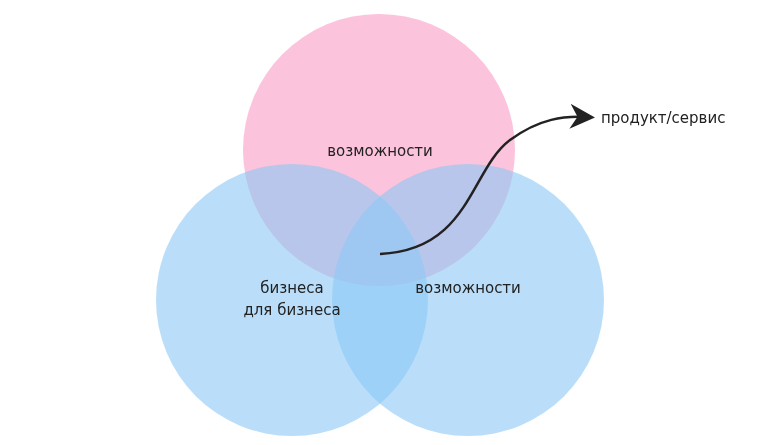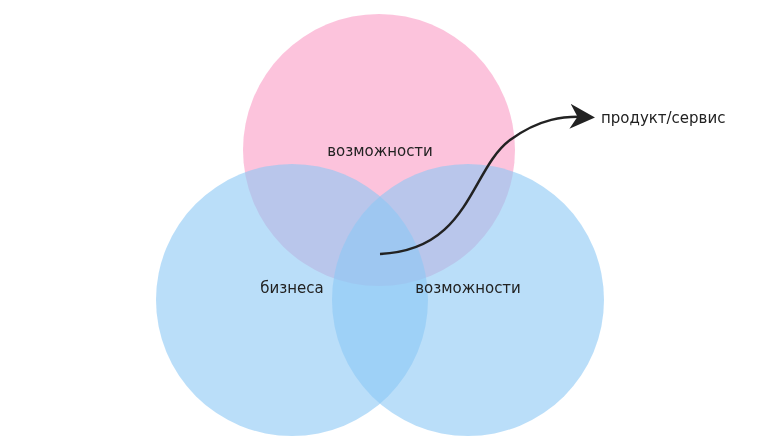--- a/index.html
+++ b/index.html
@@ -18,17 +18,18 @@
   </defs>
   <circle cx="379" cy="150" r="136" fill="#fbb9d6" opacity="0.85"></circle>
   <circle cx="292" cy="300" r="136" fill="#8cc8f5" opacity="0.6"></circle>
   <circle cx="468" cy="300" r="136" fill="#8cc8f5" opacity="0.6"></circle>
   <path d="M380,254 C470,250 470,170 510,140 C540,118 565,116 585,117" fill="none" stroke="#222" stroke-width="2.5" marker-end="url(#ah)"></path>
 </svg>
 
 <div class="lbl" style="left:310px;top:140px;width:140px;">возможности</div>
 <div class="lbl" style="left:222px;top:277px;width:140px;">
   <div>бизнеса</div>
+  <div>для бизнеса</div>
 </div>
 <div class="lbl" style="left:398px;top:277px;width:140px;">
   <div>возможности</div>
 </div>
 <div class="lbl" style="left:601px;top:107px;text-align:left;">продукт/сервис</div>
 
 </body></html>

